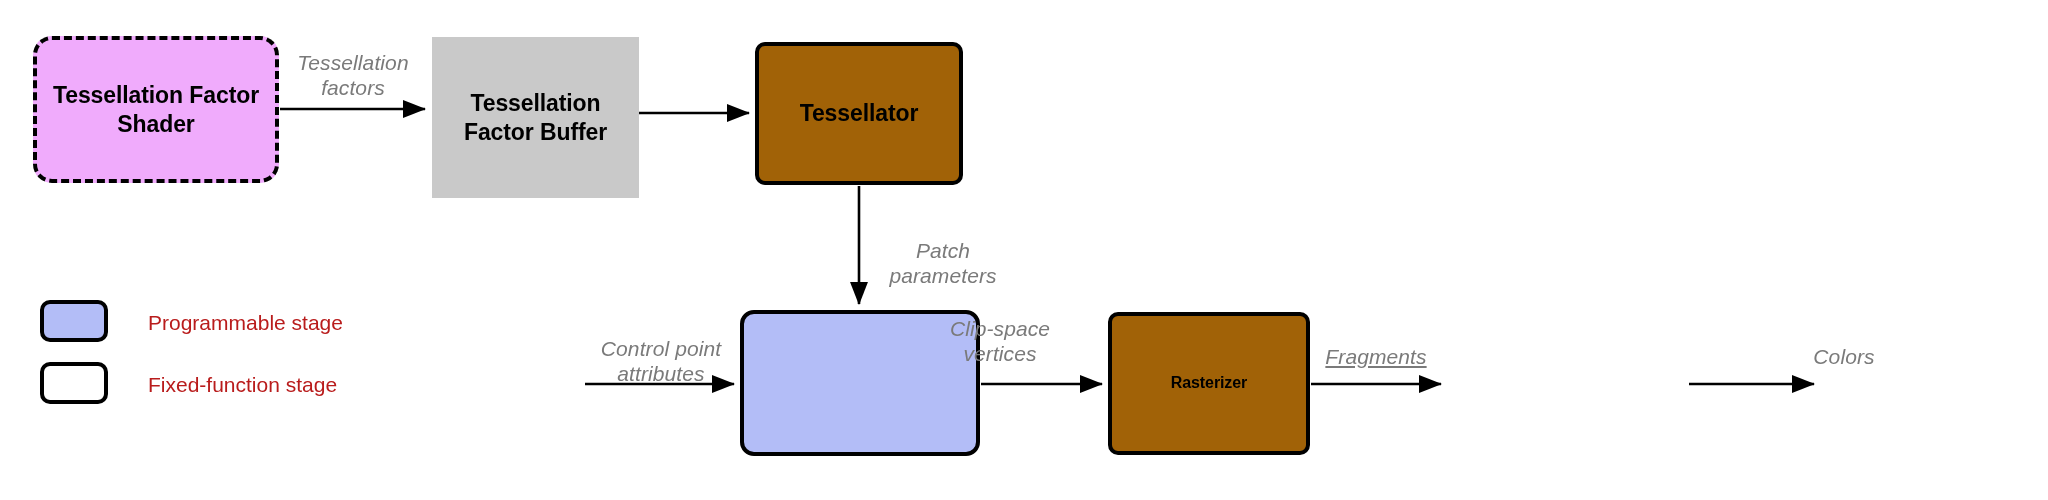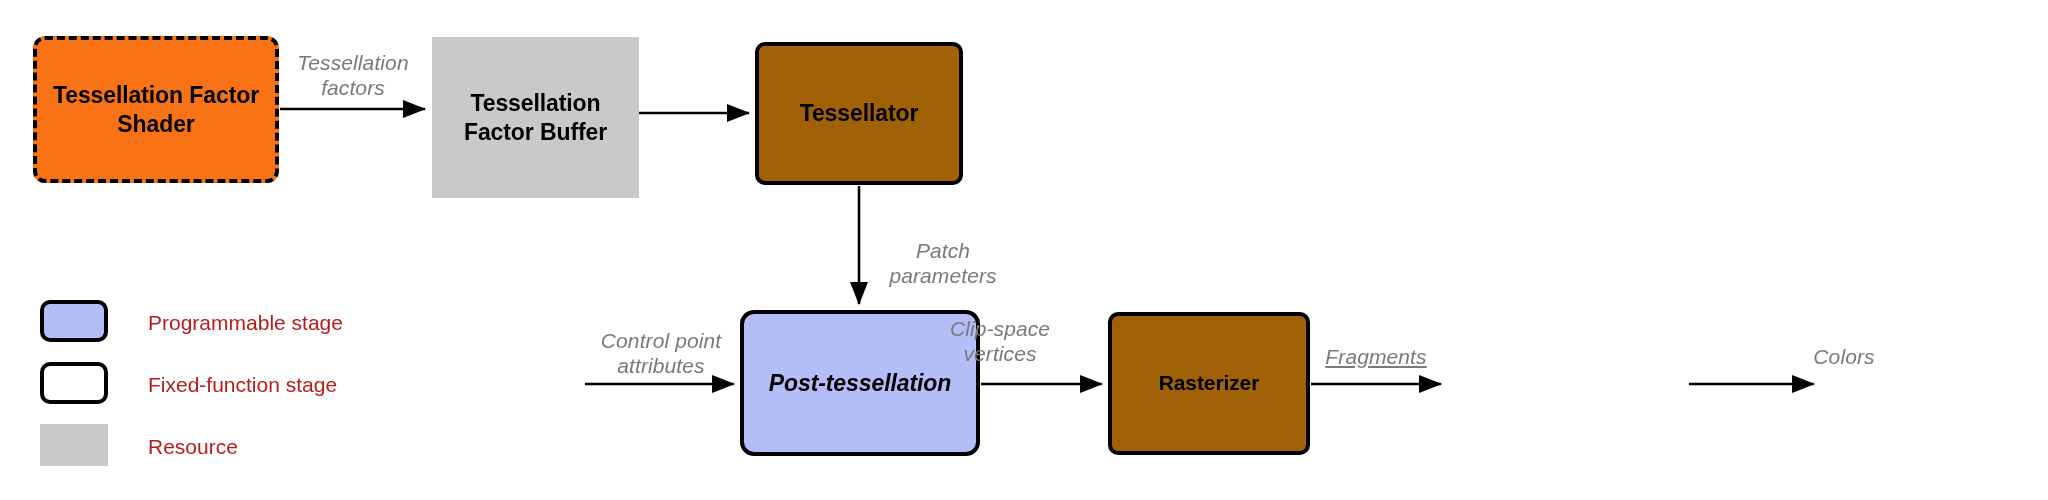--- a/index.html
+++ b/index.html
@@ -32,23 +32,23 @@
     line-height: 1.26;
     letter-spacing: -0.1px;
   }
   .node .label-line { display: block; }
   .node.stage-prog {
     background: #b3bdf7;
     border: 4px solid #000000;
     border-radius: 14px;
   }
   .node.stage-prog-dashed {
-    background: #f97316;
+    background: #f0abfc;
     border: 4px dashed #000000;
-    border-radius: 12px;
+    border-radius: 19px;
   }
   .node.stage-fixed {
     background: #a16207;
     border: 4px solid #000000;
     border-radius: 10px;
   }
   .node.resource {
     background: #c9c9c9;
     border: none;
     border-radius: 0;
@@ -178,39 +178,34 @@
 
   <div id="legend">
     <div class="legend-row">
       <div class="legend-swatch prog"></div>
       <div class="legend-text">Programmable stage</div>
     </div>
     <div class="legend-row">
       <div class="legend-swatch fixed"></div>
       <div class="legend-text">Fixed-function stage</div>
     </div>
-    <div class="legend-row">
-      <div class="legend-swatch res"></div>
-      <div class="legend-text">Resource</div>
-    </div>
-  </div>
-
-  <div class="edge-label" style="left:588px; top:328px; width:146px;">Control point
+  </div>
+
+  <div class="edge-label" style="left:588px; top:336px; width:146px;">Control point
 attributes</div>
 
   <div class="node stage-prog" style="left:740px; top:310px; width:240px; height:146px; font-size:23px;">
     <div>
-      <span class="label-line italic-line">Post-tessellation</span>
     </div>
   </div>
 
   <div class="edge-label" style="left:941px; top:316px; width:118px;">Clip-space
 vertices</div>
 
-  <div class="node stage-fixed" style="left:1108px; top:312px; width:202px; height:143px; font-size:21px;">
+  <div class="node stage-fixed" style="left:1108px; top:312px; width:202px; height:143px; font-size:16px;">
     <div>
       <span class="label-line">Rasterizer</span>
     </div>
   </div>
 
   <div class="edge-label" style="left:1312px; top:344px; width:128px;text-decoration:underline;">Fragments</div>
 
 
   <div class="edge-label" style="left:1784px; top:344px; width:120px;font-style:italic;">Colors</div>
 

